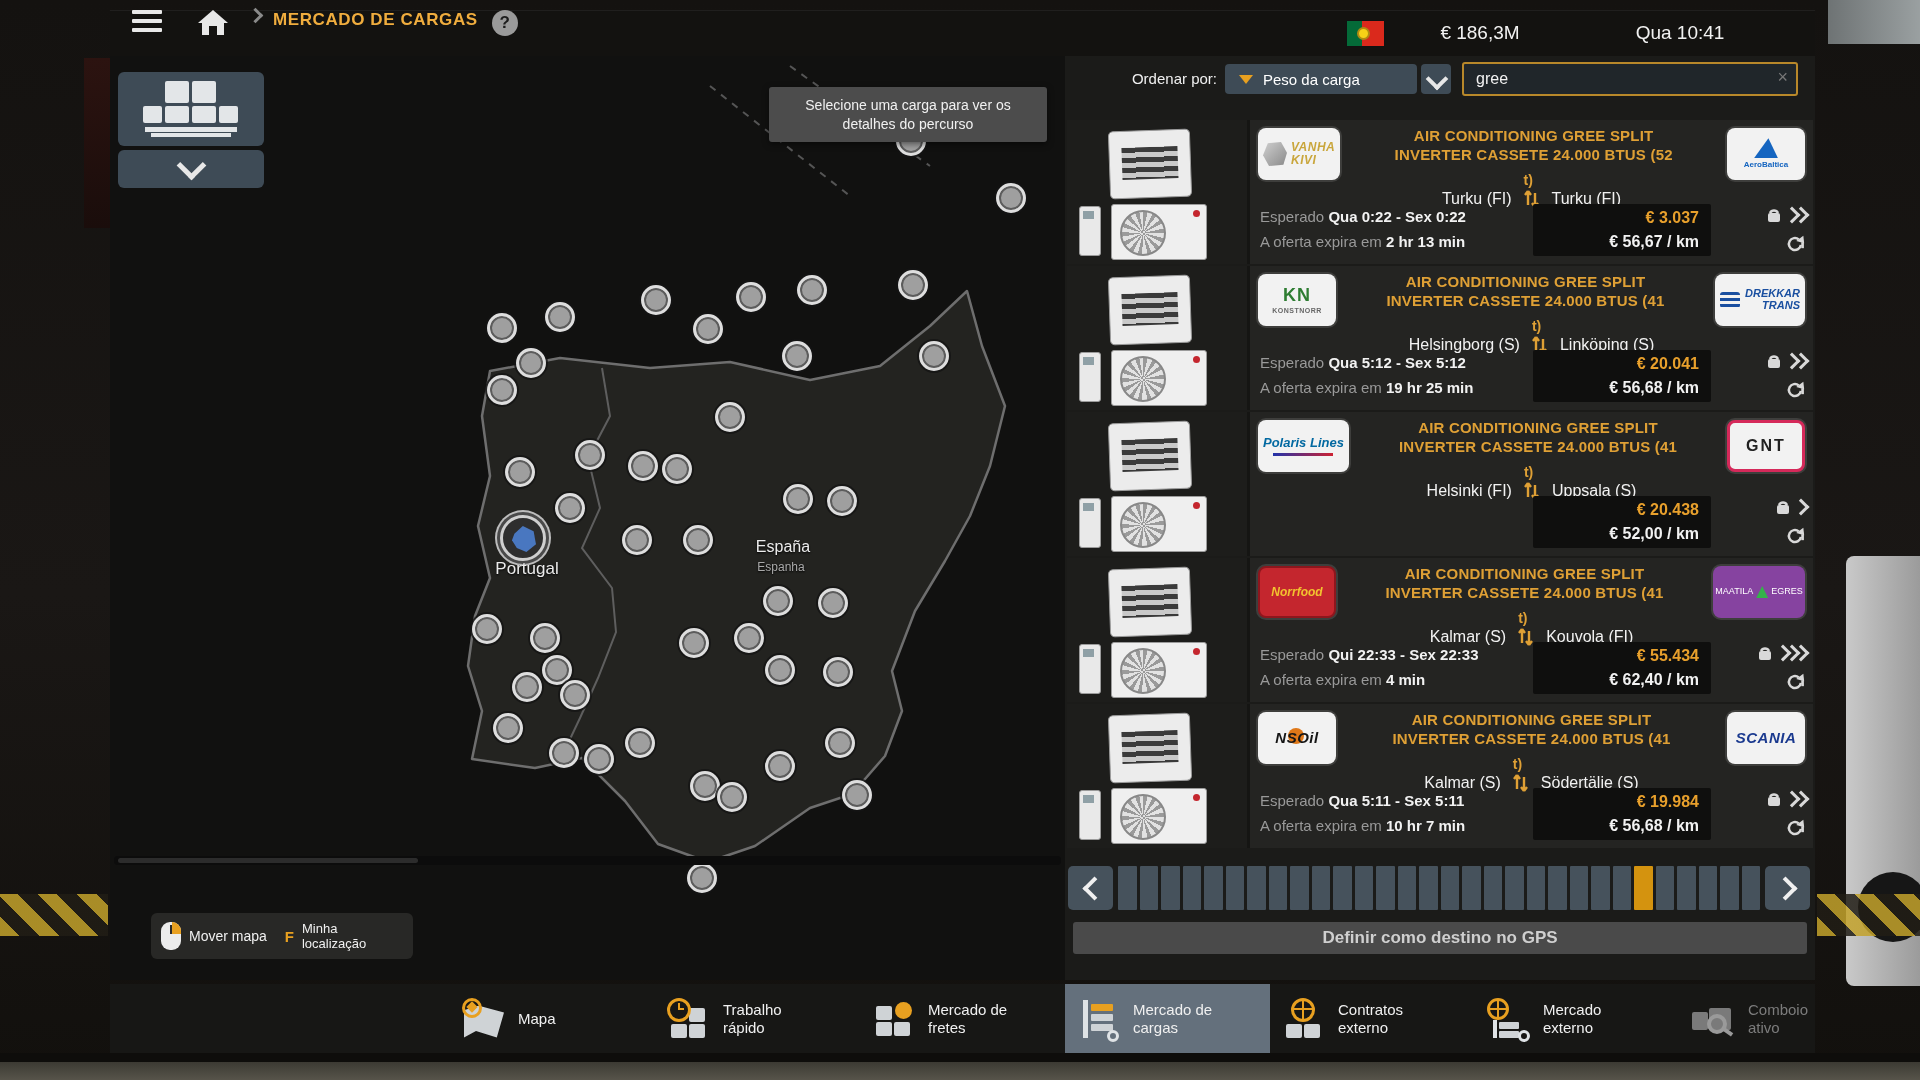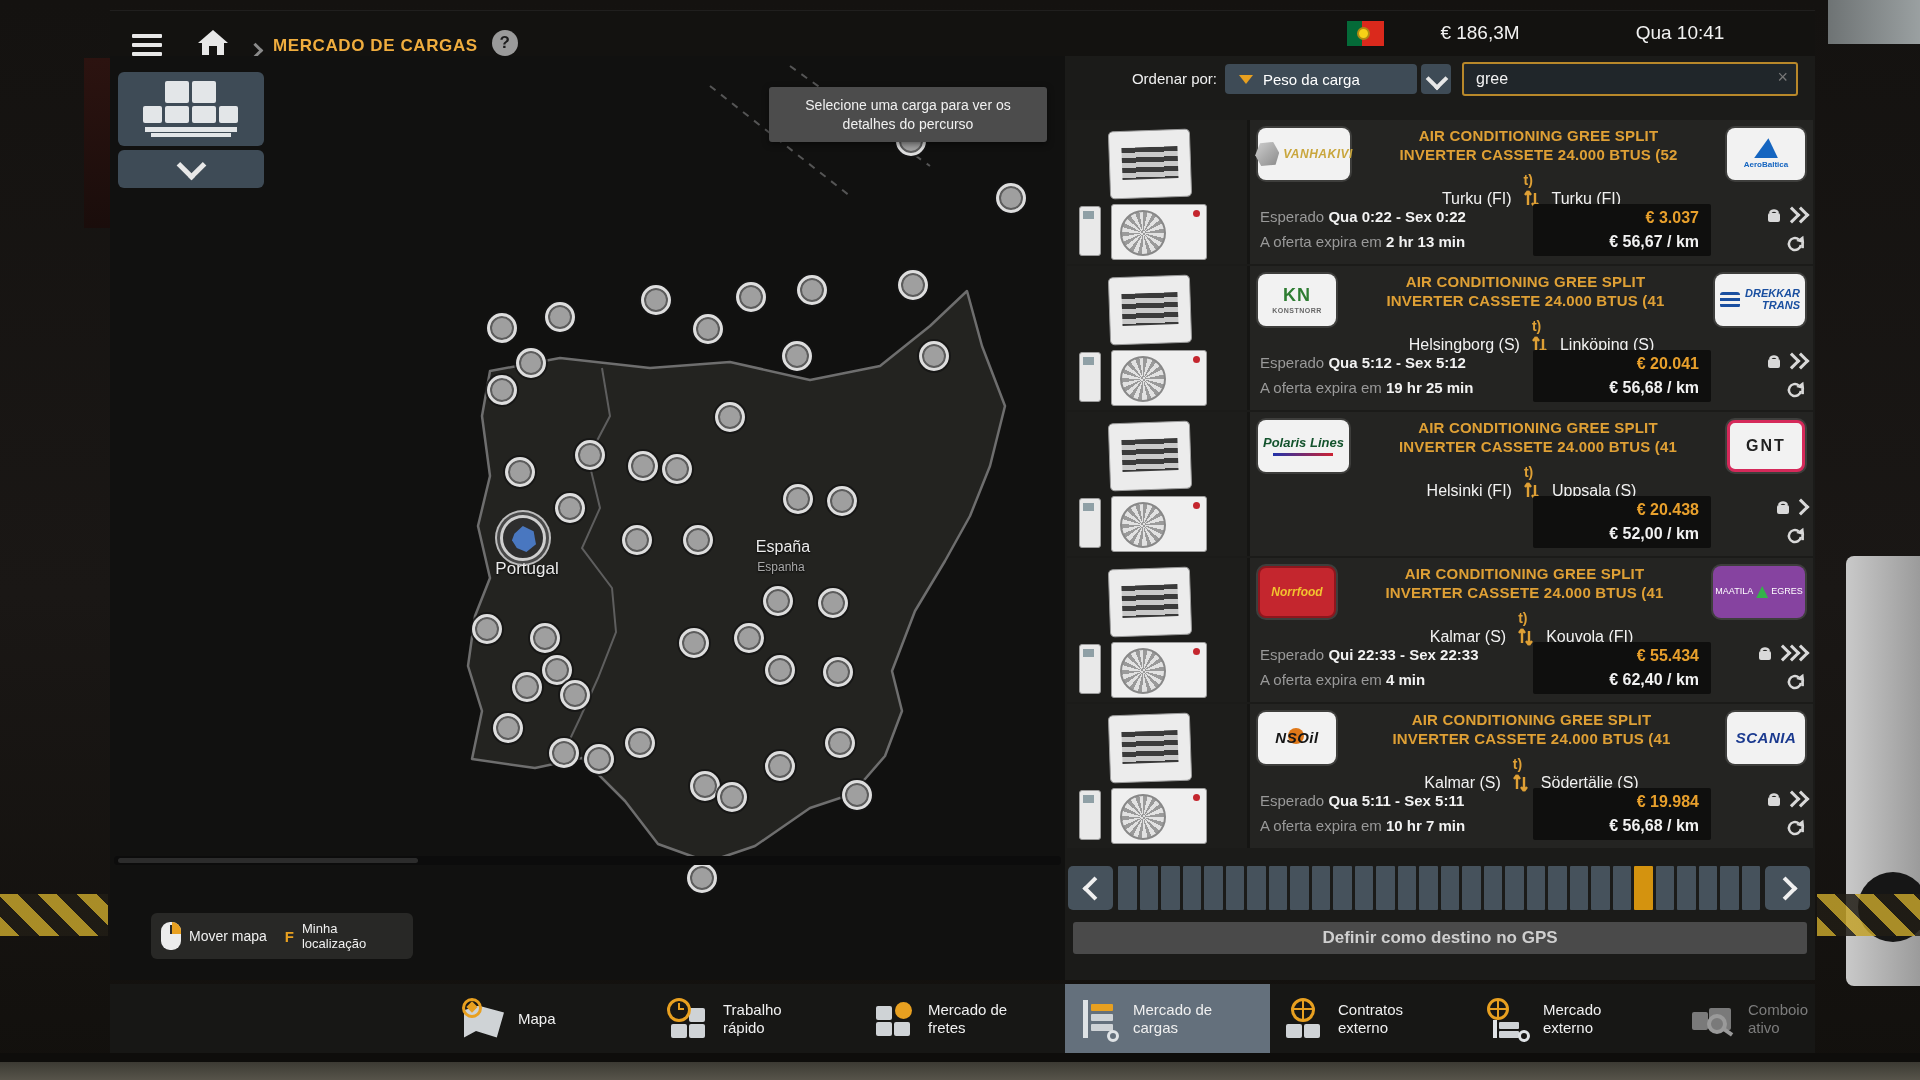--- a/index.html
+++ b/index.html
@@ -14,21 +14,21 @@
   .env-truck{left:1846px;top:556px;width:74px;height:430px;background:linear-gradient(90deg,#c9c9c9,#9b9b9b);border-radius:8px 0 0 8px;}
   .env-wheel{left:1858px;top:872px;width:70px;height:70px;background:#161616;border-radius:50%;}
   .hazard{height:42px;background:repeating-linear-gradient(45deg,#c3a22b 0 14px,#211d15 14px 28px);opacity:.85;}
   .hazard-l{left:0;top:894px;width:108px;}
   .hazard-r{left:1817px;top:894px;width:103px;}
   .floor-band{left:0;top:1062px;width:1920px;height:18px;background:linear-gradient(180deg,#3c3a33,#57544a);}
   .under-nav{left:0;top:1053px;width:1920px;height:10px;background:#0e0d0b;}
 
   
   .topbar{left:110px;top:10px;width:1705px;height:46px;background:rgba(20,19,17,.97);
-    display:flex;align-items:flex-end;box-shadow:0 1px 0 rgba(255,255,255,.06) inset;}
+    display:flex;align-items:flex-start;box-shadow:0 1px 0 rgba(255,255,255,.06) inset;}
   .burger{margin-left:22px;width:30px;height:22px;display:flex;flex-direction:column;justify-content:space-between;cursor:pointer;}
   .burger i{height:4px;background:#e8e8e8;border-radius:1px;}
   .home{margin-left:36px;width:30px;height:26px;position:relative;cursor:pointer;}
   .home .roof{position:absolute;left:0;top:0;width:0;height:0;border-left:15px solid transparent;border-right:15px solid transparent;border-bottom:13px solid #e8e8e8;}
   .home .base{position:absolute;left:4px;top:12px;width:22px;height:13px;background:#e8e8e8;}
   .home .door{position:absolute;left:11px;top:16px;width:8px;height:9px;background:#141311;}
   .crumb-sep{margin-left:22px;width:8px;height:8px;border-top:3px solid #8a8a8a;border-right:3px solid #8a8a8a;transform:rotate(45deg);}
   .crumb{margin-left:12px;color:#f0ad3e;font-weight:bold;font-size:17px;letter-spacing:.6px;}
   .help{margin-left:14px;width:26px;height:26px;border-radius:50%;background:#9a9a9a;color:#1c1c1c;
     font-weight:bold;font-size:17px;display:flex;align-items:center;justify-content:center;cursor:pointer;}
@@ -115,31 +115,31 @@
   .price-box .rate{color:#f2f2f2;font-weight:bold;font-size:16px;line-height:24px;}
   .row-icons{position:absolute;right:6px;top:0;width:66px;height:52px;}
   .icons-top{position:absolute;right:0;top:2px;display:flex;align-items:center;gap:6px;}
   .chevs{display:flex;align-items:center;}
   .chev{width:9px;height:9px;border-top:3px solid #d9d9d9;border-right:3px solid #d9d9d9;transform:rotate(45deg);margin-left:-3px;}
   .ret-ico{position:absolute;right:2px;bottom:2px;}
 
   
   .logo-vanha{flex-direction:row;gap:4px;}
   .logo-vanha .rock{width:24px;height:24px;background:linear-gradient(135deg,#cfcfcf,#8a8a8a);clip-path:polygon(20% 5%,75% 0,100% 45%,85% 95%,25% 100%,0 55%);flex:0 0 auto;}
-  .logo-vanha .col{display:flex;align-items:flex-start;text-align:center;}
+  .logo-vanha .col{display:flex;flex-direction:column;align-items:flex-start;text-align:center;}
   .logo-vanha .l1,.logo-vanha .l2{font-style:italic;font-weight:bold;color:#c9a63c;font-size:12px;letter-spacing:.5px;}
   .logo-aero .fin{width:24px;height:20px;background:#1565c0;clip-path:polygon(0 100%,60% 0,100% 100%);}
   .logo-aero .l1{color:#1565c0;font-size:8px;font-weight:bold;margin-top:3px;}
   .logo-konst .l1{color:#2e7d32;font-weight:900;font-size:18px;letter-spacing:1px;}
   .logo-konst .l2{color:#666;font-size:7px;font-weight:bold;margin-top:2px;letter-spacing:.5px;}
   .logo-drekkar{flex-direction:row;gap:5px;}
   .logo-drekkar .wave{width:20px;height:16px;background:repeating-linear-gradient(180deg,#1a4fa0 0 3px,#f2f2f2 3px 6px);border-radius:3px;flex:0 0 auto;}
   .logo-drekkar .col{display:flex;flex-direction:column;}
   .logo-drekkar .l1,.logo-drekkar .l2{color:#1a4fa0;font-style:italic;font-weight:900;font-size:11px;text-align:right;}
-  .logo-polaris .l1{color:#14532d;font-style:italic;font-weight:900;font-size:13px;}
+  .logo-polaris .l1{color:#0369a1;font-style:italic;font-weight:900;font-size:13px;}
   .logo-polaris .bar{width:60px;height:3px;background:linear-gradient(90deg,#2233aa,#cc2233);margin-top:3px;}
   .logo-gnt{border:3px solid #d5295a;}
   .logo-gnt .l1{color:#222;font-weight:900;font-size:16px;letter-spacing:2px;}
   .logo-norr{background:#c4262e;border:2px solid #8e161d;}
   .logo-norr .l1{color:#f2c230;font-weight:900;font-style:italic;font-size:12px;}
   .logo-maatila{background:#8643a0;flex-direction:row;gap:3px;}
   .logo-maatila .l1,.logo-maatila .l2{color:#fff;font-weight:400;font-size:9px;}
   .logo-maatila .tree{width:12px;height:12px;background:#35b24a;clip-path:polygon(50% 0,100% 100%,0 100%);flex:0 0 auto;}
   .logo-nsoil .drop{position:absolute;left:30px;top:16px;width:16px;height:16px;border-radius:50%;background:#e07818;}
   .logo-nsoil .l1{position:relative;color:#161616;font-weight:900;font-style:italic;font-size:15px;letter-spacing:.5px;}

